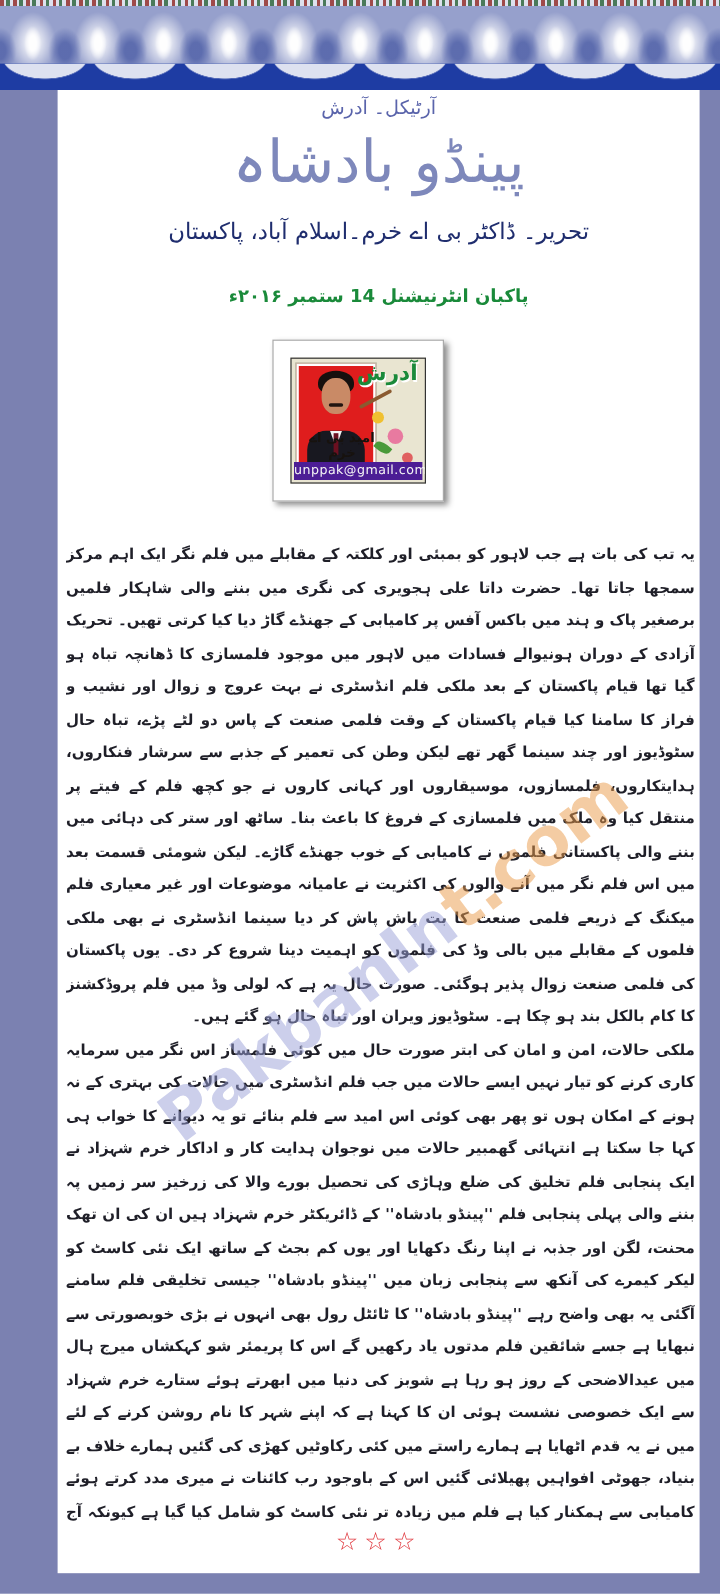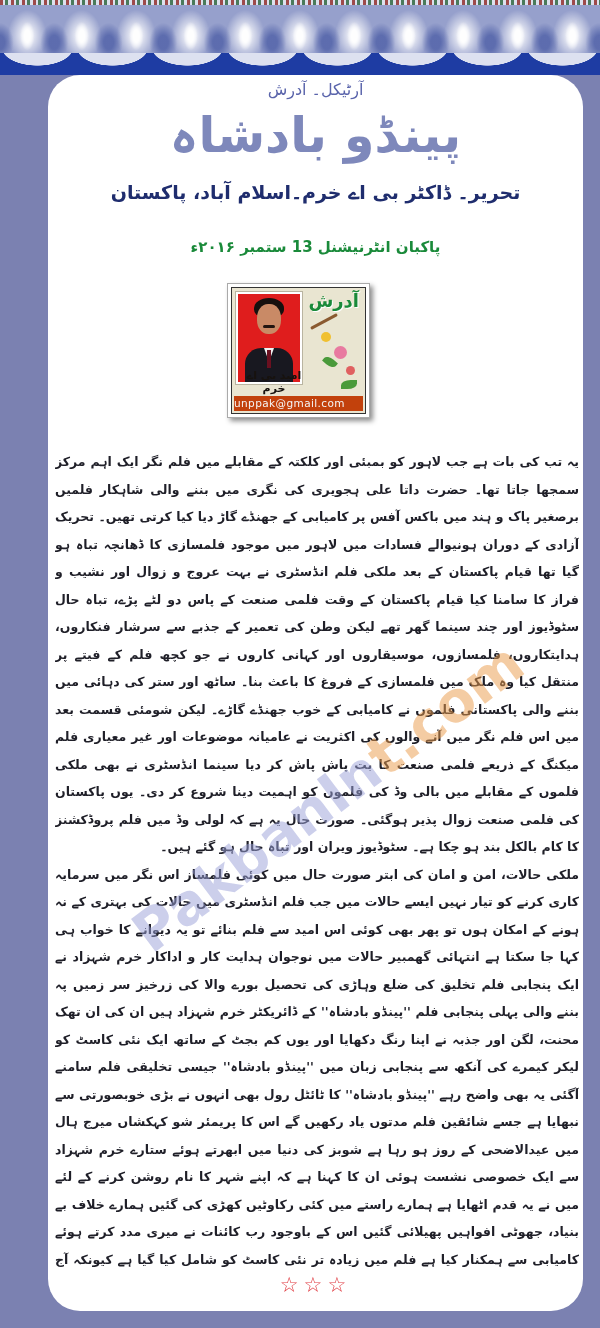--- a/index.html
+++ b/index.html
@@ -28,44 +28,43 @@
   .lace-wave {
     position:absolute; bottom:0; left:0; width:100%; height:22px;
     background-color:#1e3ca3;
     background-image:radial-gradient(ellipse 44px 22px at 50% -5px, #dde1f0 79%, rgba(221,225,240,0) 81%);
     background-size:75px 22px; background-repeat:repeat-x;
   }
   
   .sheet {
     position:absolute; top:75px; left:48px; width:535px; height:1236px;
     background:#ffffff;
-    border-radius:32px;
   }
   .masthead {
     position:absolute; top:5px; left:0; width:100%;
     text-align:center; color:#5a64ab; font-size:16px; direction:rtl;
   }
   .main-title {
     position:absolute; top:28px; left:0; width:100%;
-    text-align:center; color:#7e88bb; font-size:49px; font-weight:bold; direction:rtl;
+    text-align:center; color:#7e88bb; font-size:49px; font-weight:normal; direction:rtl;
     line-height:1.35;
   }
   .byline {
     position:absolute; top:106px; left:0; width:100%;
-    text-align:center; color:#1f2d6e; font-size:19px; font-weight:bold; direction:rtl;
+    text-align:center; color:#1f2d6e; font-size:19px; font-weight:normal; direction:rtl;
   }
   .pub-line {
     position:absolute; top:163px; left:0; width:100%;
     text-align:center; color:#1a8a3a; font-size:15px; font-weight:bold; direction:rtl;
   }
   
   .author-card {
     position:absolute; top:208px; left:179px; width:143px; height:135px;
     background:#ffffff; border:1px solid #aaa; box-shadow:3px 3px 5px rgba(0,0,0,.45);
-    padding:3px;
+    padding:14px;
   }
   .card-inner {
     position:relative; width:100%; height:100%;
     background:#e9e5d1; border:1px solid #333; overflow:hidden;
   }
   .photo {
     position:absolute; top:4px; left:4px; width:66px; height:92px;
     background:#df1d1d; border:2px solid #fff; outline:1px solid #b9b4a0;
   }
   .photo .hair { position:absolute; top:4px; left:16px; width:30px; height:20px; background:#16100e; border-radius:50% 50% 42% 42%; }
@@ -85,21 +84,21 @@
   .leaf { position:absolute; background:#4a9a3a; border-radius:60% 0 60% 0; }
   .l1 { width:16px; height:9px; right:8px;  top:92px; }
   .l2 { width:14px; height:8px; right:28px; top:70px; transform:rotate(40deg); }
   .pen { position:absolute; width:30px; height:3px; background:#8a5a30; right:26px; top:32px; transform:rotate(-28deg); border-radius:2px; }
   .card-author {
     position:absolute; bottom:18px; left:6px; width:72px; text-align:center;
     color:#17120e; font-size:11px; font-weight:bold; direction:rtl;
   }
   .email-bar {
     position:absolute; bottom:2px; left:2px; right:2px; height:15px;
-    background:#c2410c; color:#f5f5f5; font-size:10.5px; text-align:left; line-height:15px;
+    background:#4c1d95; color:#f5f5f5; font-size:10.5px; text-align:left; line-height:15px;
     letter-spacing:.4px;
   }
   
   .article-body {
     position:absolute; top:373px; left:7px; width:524px; height:828px;
     overflow:hidden; direction:rtl; text-align:justify;
     color:#1f1f28; font-size:12.5px; line-height:27.5px;font-weight:bold;
   }
   .article-body p { margin:0; }
   .watermark {
@@ -125,21 +124,21 @@
   </div>
 
   <div class="sheet">
 
     <div class="masthead">آرٹیکل۔ آدرش</div>
 
     <h1 class="main-title">پینڈو بادشاہ</h1>
 
     <div class="byline">تحریر۔ ڈاکٹر بی اے خرم۔اسلام آباد، پاکستان</div>
 
-    <div class="pub-line">پاکبان انٹرنیشنل 13 ستمبر ۲۰۱۶ء</div>
+    <div class="pub-line">پاکبان انٹرنیشنل 14 ستمبر ۲۰۱۶ء</div>
 
     <div class="author-card">
       <div class="card-inner">
         <div class="photo">
           <div class="hair"></div>
           <div class="face"></div>
           <div class="mustache"></div>
           <div class="suit"></div>
           <div class="shirt"></div>
           <div class="tie"></div>

